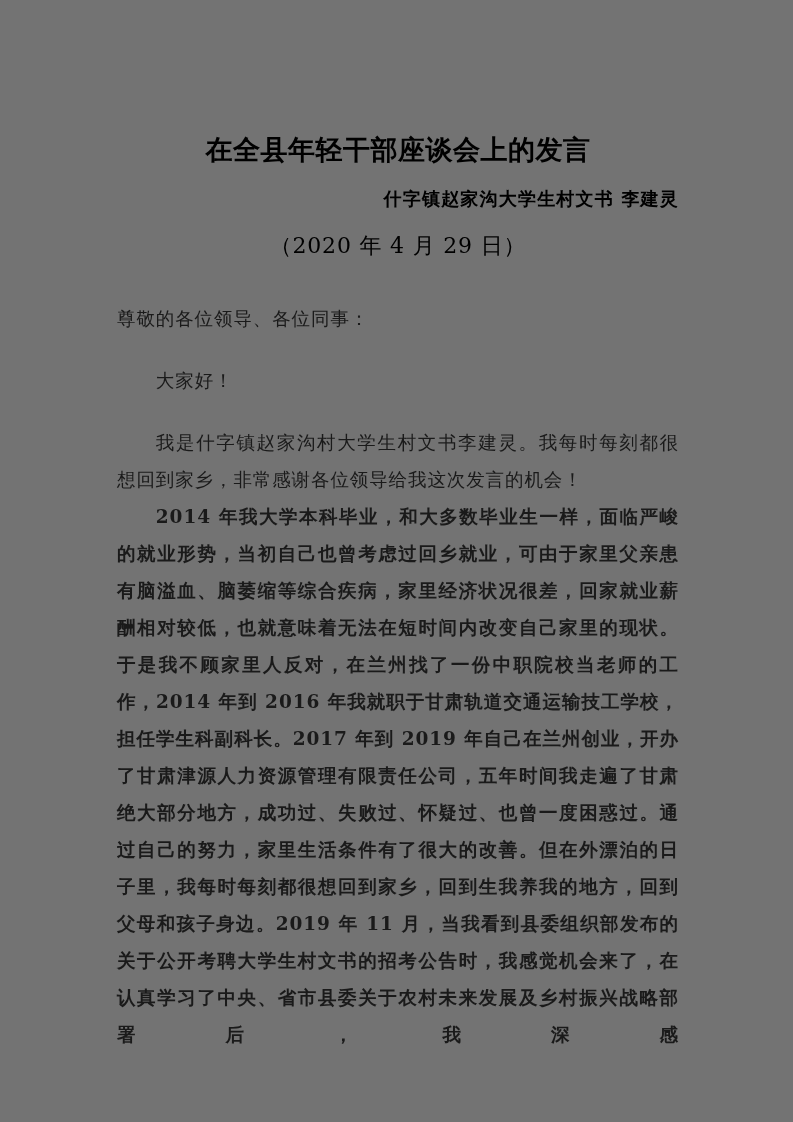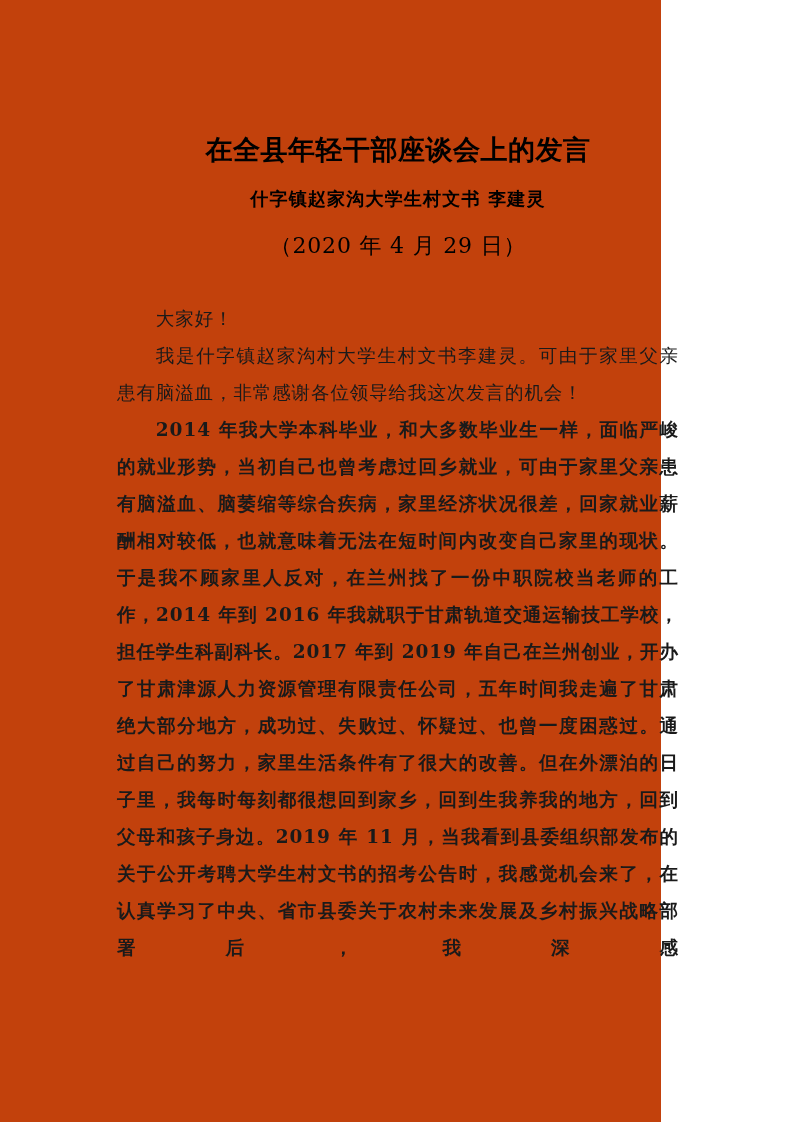--- a/index.html
+++ b/index.html
@@ -14,23 +14,23 @@
     overflow: hidden;
     font-family: "DejaVu Serif", "Liberation Serif", serif;
     color: #000000;
     -webkit-font-smoothing: antialiased;
   }
 
   .page {
     position: absolute;
     left: 0;
     top: 0;
-    width: 661px;
+    width: 793px;
     height: 1122px;
-    background: #c2410c;
+    background: #737373;
     box-sizing: border-box;
   }
 
   .content {
     position: absolute;
     left: 117px;
     top: 0;
     width: 562px;
   }
 
@@ -47,21 +47,21 @@
     color: #000000;
     position: absolute;
     top: 133px;
     left: 0;
     width: 562px;
   }
 
   .doc-subtitle {
     margin: 0;
     padding: 0;
-    text-align: center;
+    text-align: right;
     font-family: "DejaVu Serif", "Liberation Serif", serif;
     font-weight: bold;
     font-size: 18px;
     line-height: 26px;
     letter-spacing: 1.2px;
     position: absolute;
     top: 186px;
     left: 0;
     width: 562px;
   }
@@ -101,20 +101,21 @@
     color: #1a1a1a;
     word-break: break-all;
   }
 
   .para.salutation {
     text-indent: 0;
   }
 
   .para.indent {
     text-indent: 2.1em;
+    margin-top: 25px;
   }
 
   .para.long {
     text-indent: 2.1em;
     text-align-last: justify;
     font-weight: bold;
   }
 
   .para.long::after {
     content: "";
@@ -128,19 +129,20 @@
 <div class="page">
   <div class="content">
 
     <h1 class="doc-title">在全县年轻干部座谈会上的发言</h1>
 
     <div class="doc-subtitle">什字镇赵家沟大学生村文书 李建灵</div>
 
     <div class="doc-date">（2020 年 4 月 29 日）</div>
 
     <div class="body-block">
+      <p class="para salutation">尊敬的各位领导、各位同事：</p>
       <p class="para indent">大家好！</p>
-      <p class="para indent">我是什字镇赵家沟村大学生村文书李建灵。可由于家里父亲患有脑溢血，非常感谢各位领导给我这次发言的机会！</p>
+      <p class="para indent">我是什字镇赵家沟村大学生村文书李建灵。我每时每刻都很想回到家乡，非常感谢各位领导给我这次发言的机会！</p>
       <p class="para long">2014 年我大学本科毕业，和大多数毕业生一样，面临严峻的就业形势，当初自己也曾考虑过回乡就业，可由于家里父亲患有脑溢血、脑萎缩等综合疾病，家里经济状况很差，回家就业薪酬相对较低，也就意味着无法在短时间内改变自己家里的现状。于是我不顾家里人反对，在兰州找了一份中职院校当老师的工作，2014 年到 2016 年我就职于甘肃轨道交通运输技工学校，担任学生科副科长。2017 年到 2019 年自己在兰州创业，开办了甘肃津源人力资源管理有限责任公司，五年时间我走遍了甘肃绝大部分地方，成功过、失败过、怀疑过、也曾一度困惑过。通过自己的努力，家里生活条件有了很大的改善。但在外漂泊的日子里，我每时每刻都很想回到家乡，回到生我养我的地方，回到父母和孩子身边。2019 年 11 月，当我看到县委组织部发布的关于公开考聘大学生村文书的招考公告时，我感觉机会来了，在认真学习了中央、省市县委关于农村未来发展及乡村振兴战略部署后，我深感</p>
     </div>
 
   </div>
 </div>
 
 </body></html>

